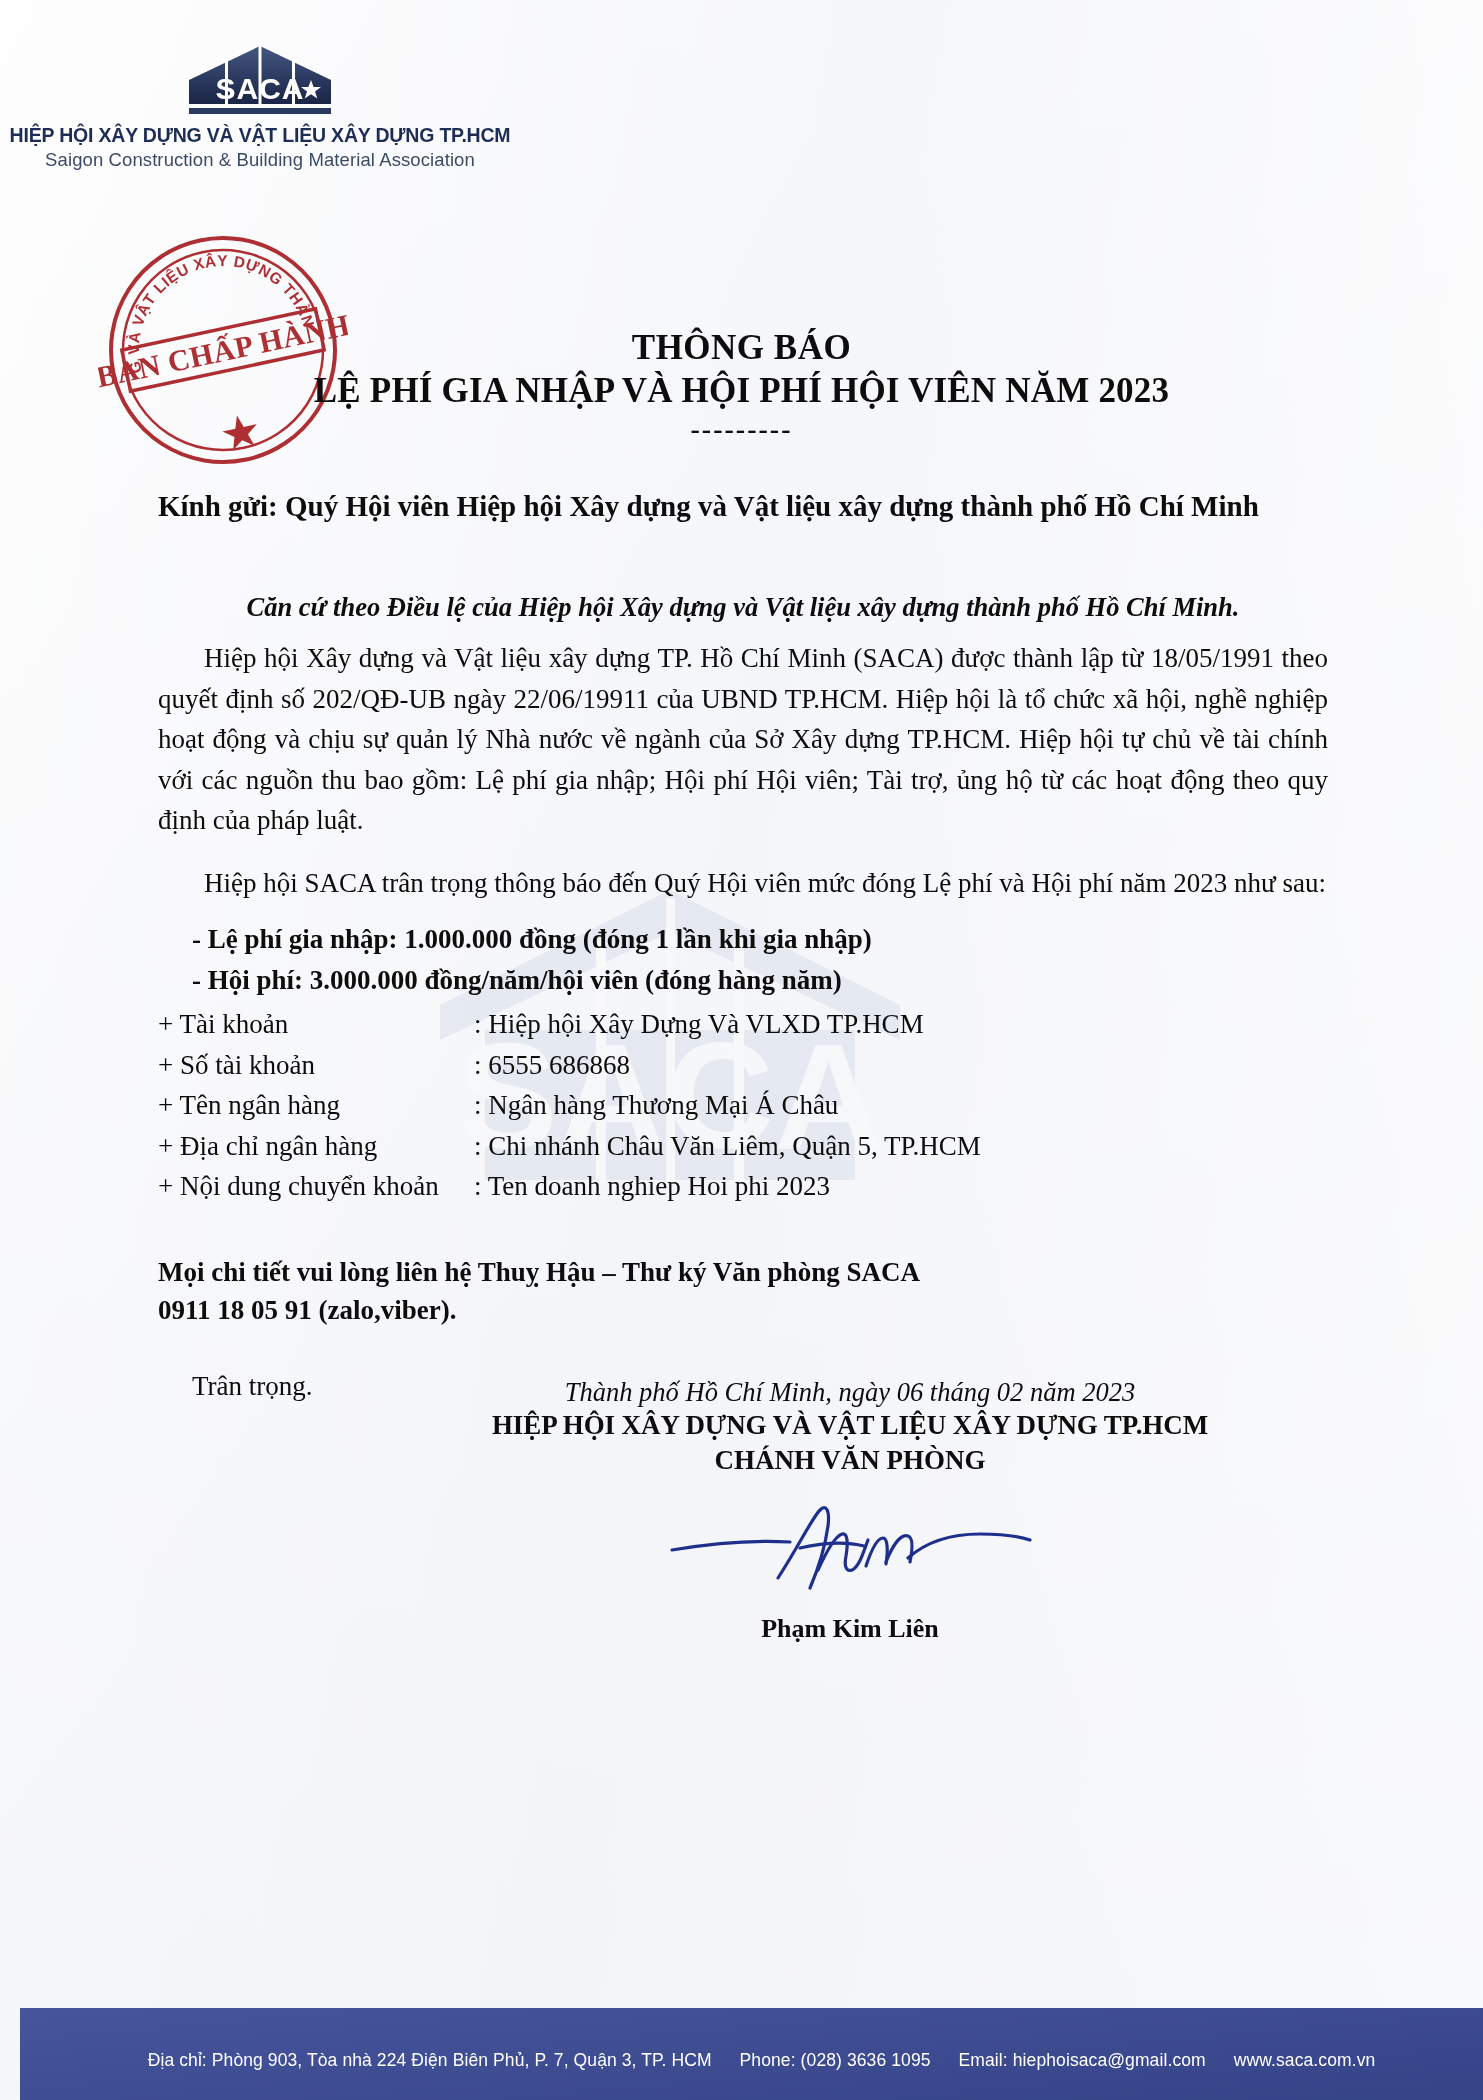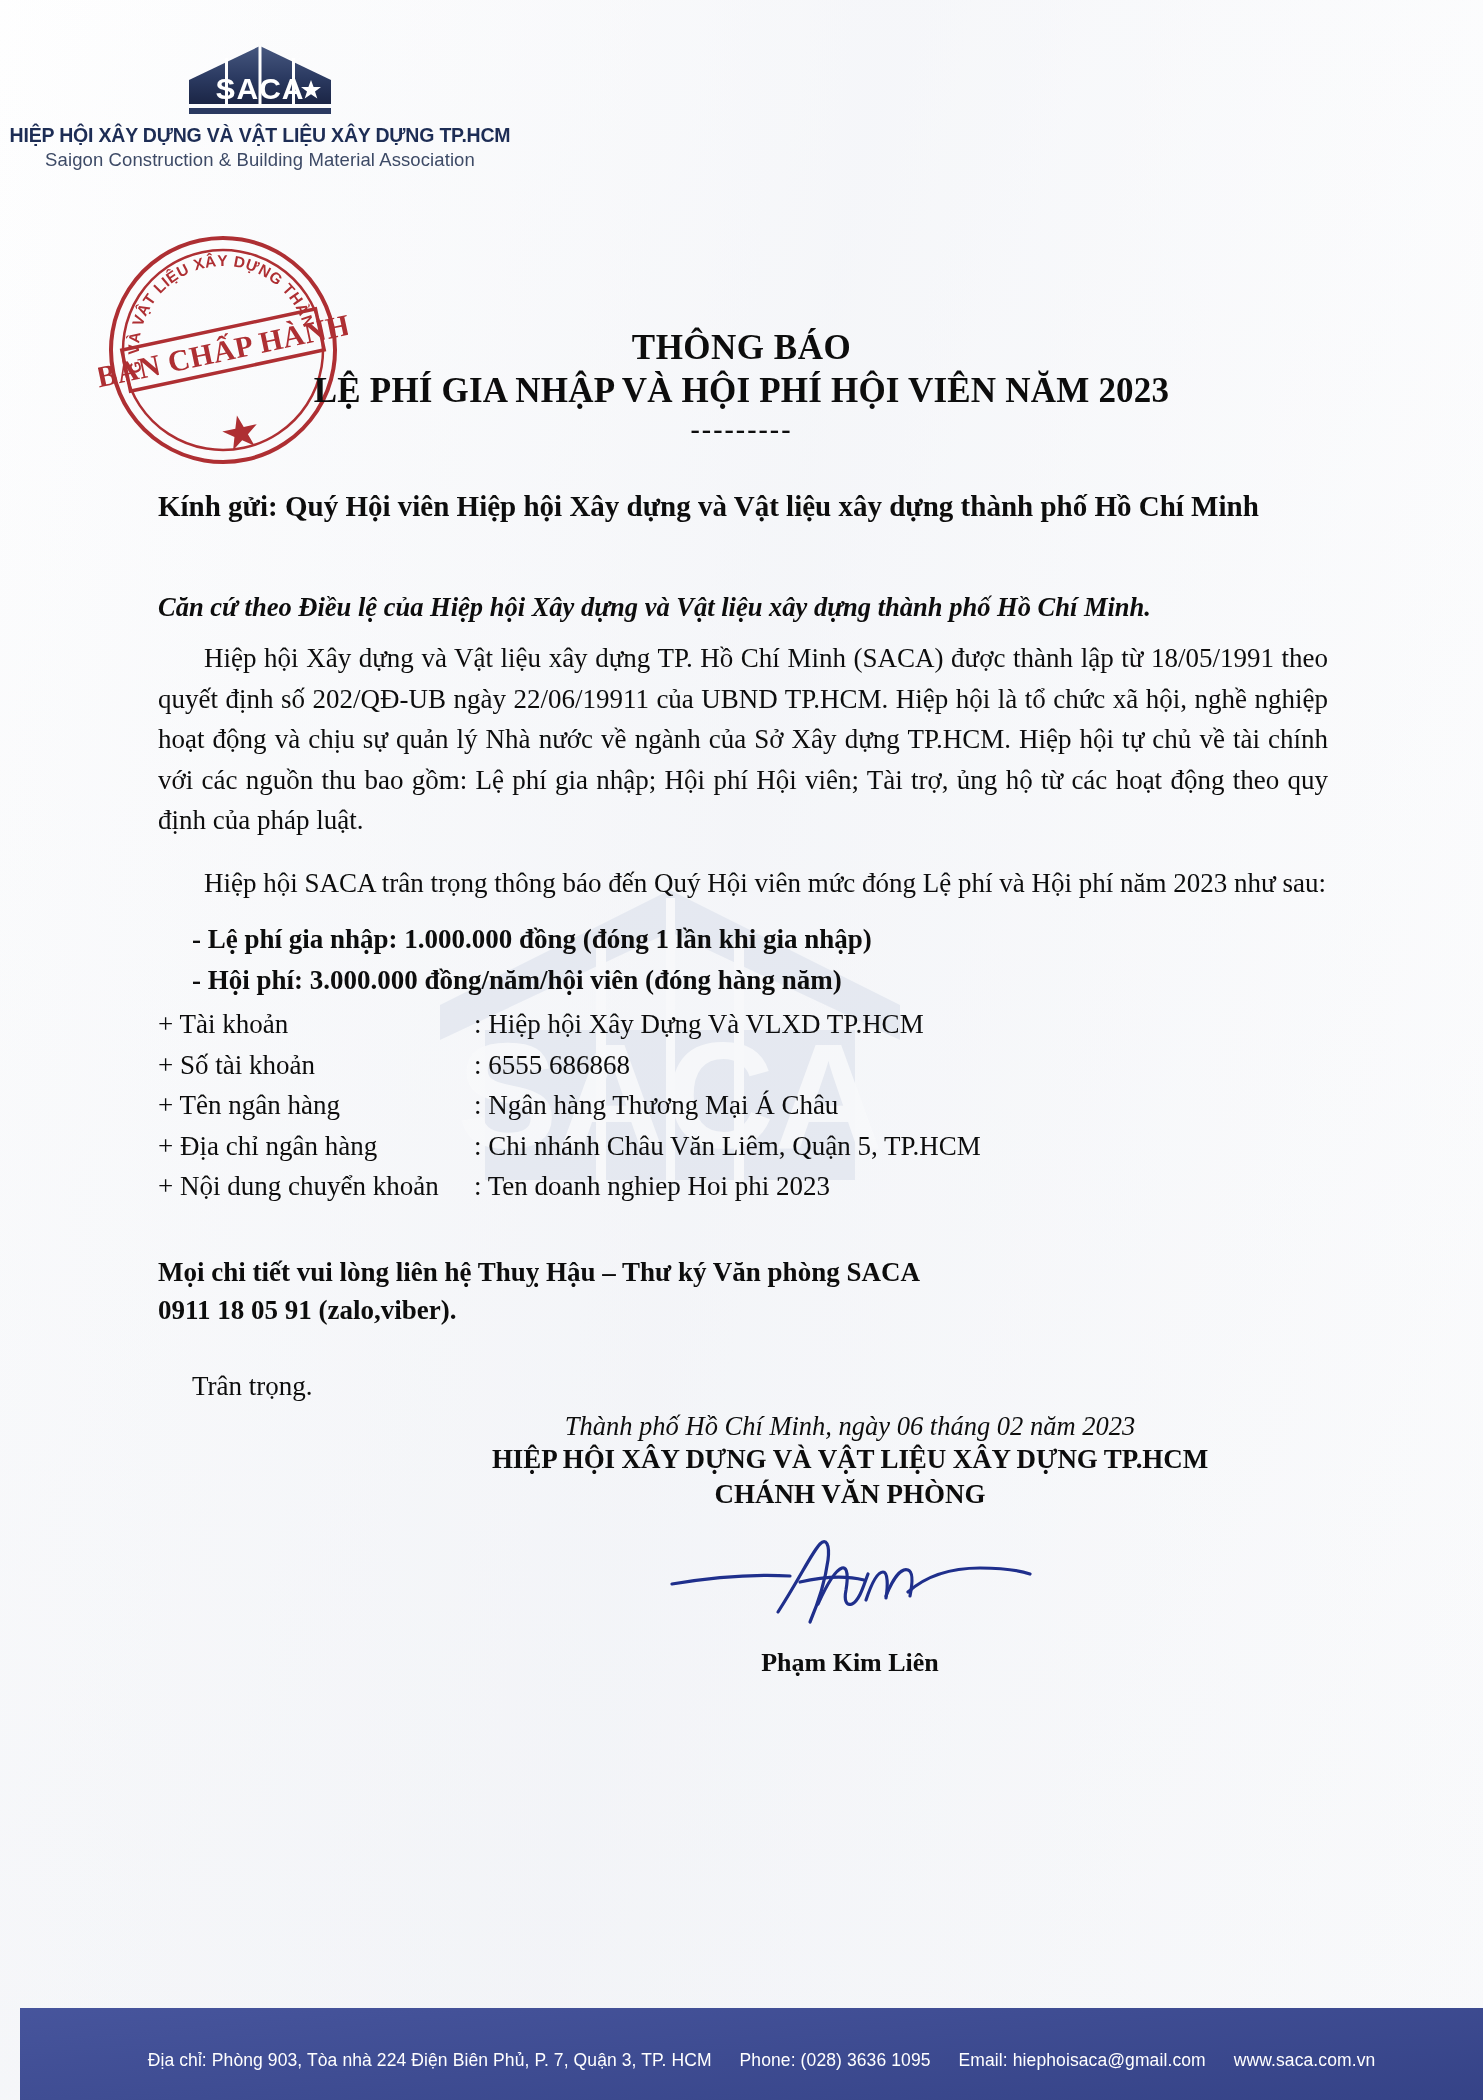--- a/index.html
+++ b/index.html
@@ -118,20 +118,21 @@
   }
   .salutation {
     font-weight: bold;
     font-size: 29px;
     line-height: 1.3;
   }
   .legal-basis {
     font-style: italic;
     font-weight: bold;
     font-size: 26.5px;
+    text-align: center;
     margin-top: 64px;
     line-height: 1.3;
   }
   .para {
     font-size: 27px;
     line-height: 1.50;
     text-align: justify;
     margin-top: 14px;
   }
   .para.indent { text-indent: 46px; }
@@ -172,21 +173,21 @@
   .closing {
     font-size: 27px;
     margin-top: 42px;
     padding-left: 34px;
   }
 
   
   .sign-block {
     position: absolute;
     left: 430px;
-    top: 1410px;
+    top: 1376px;
     width: 840px;
     text-align: center;
   }
   .sign-date {
     font-style: italic;
     font-size: 26.5px;
     line-height: 1.25;
   }
   .sign-org {
     font-weight: bold;

